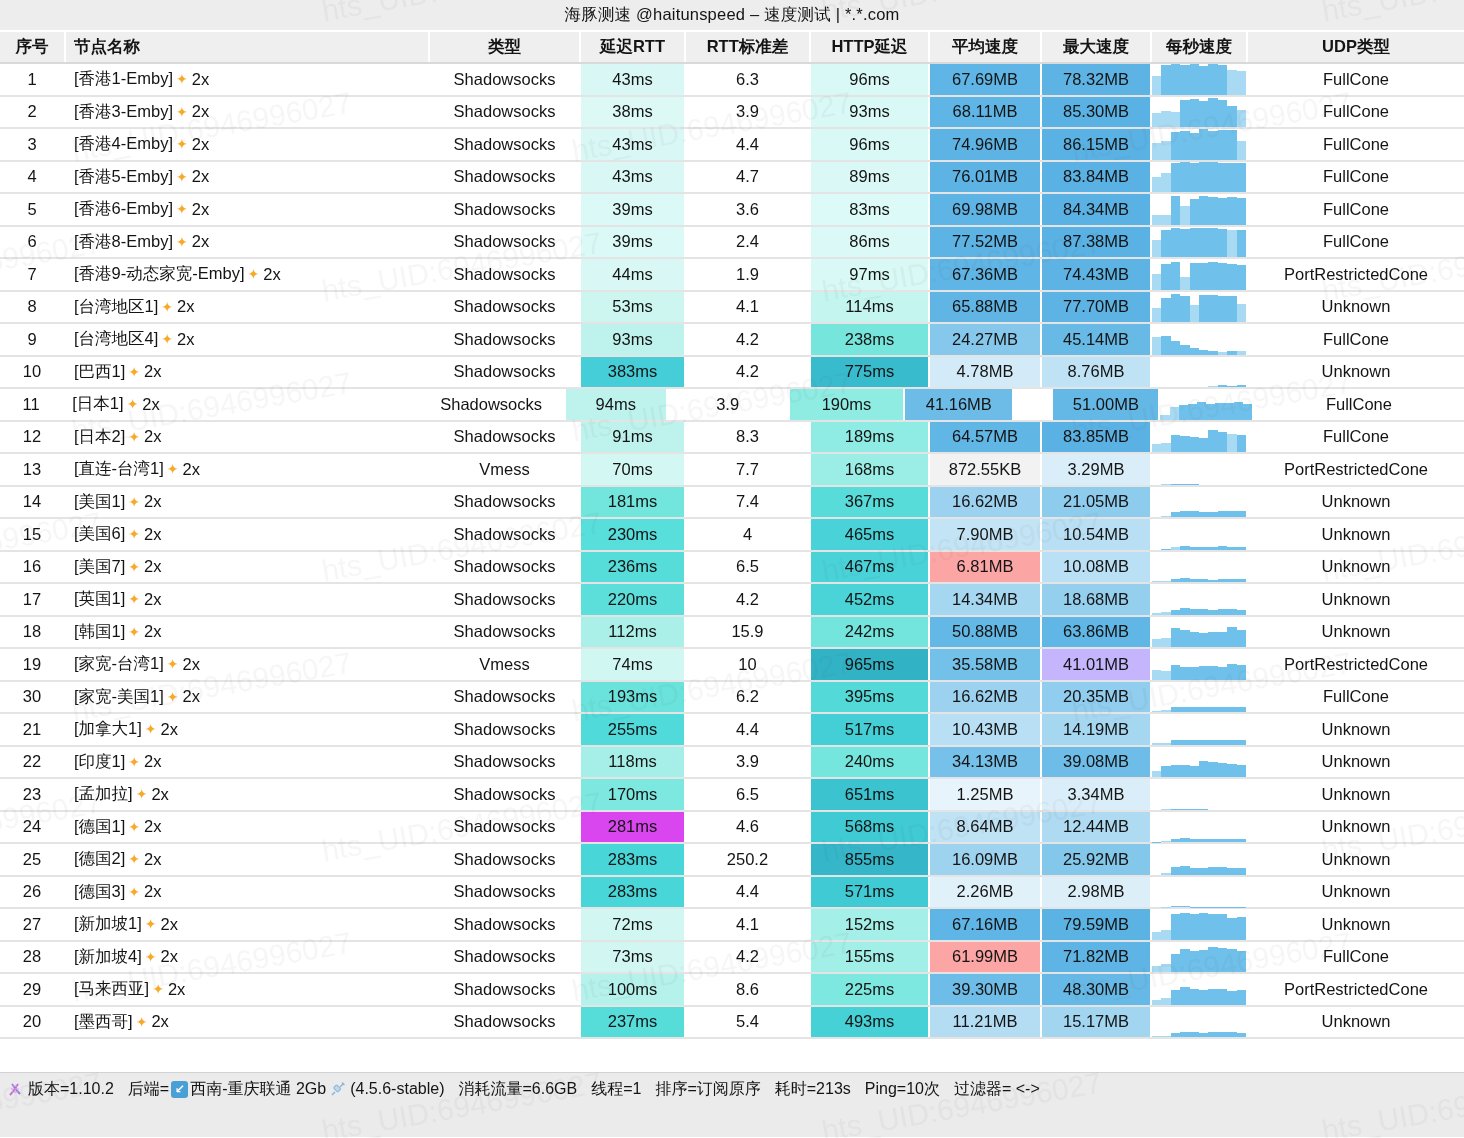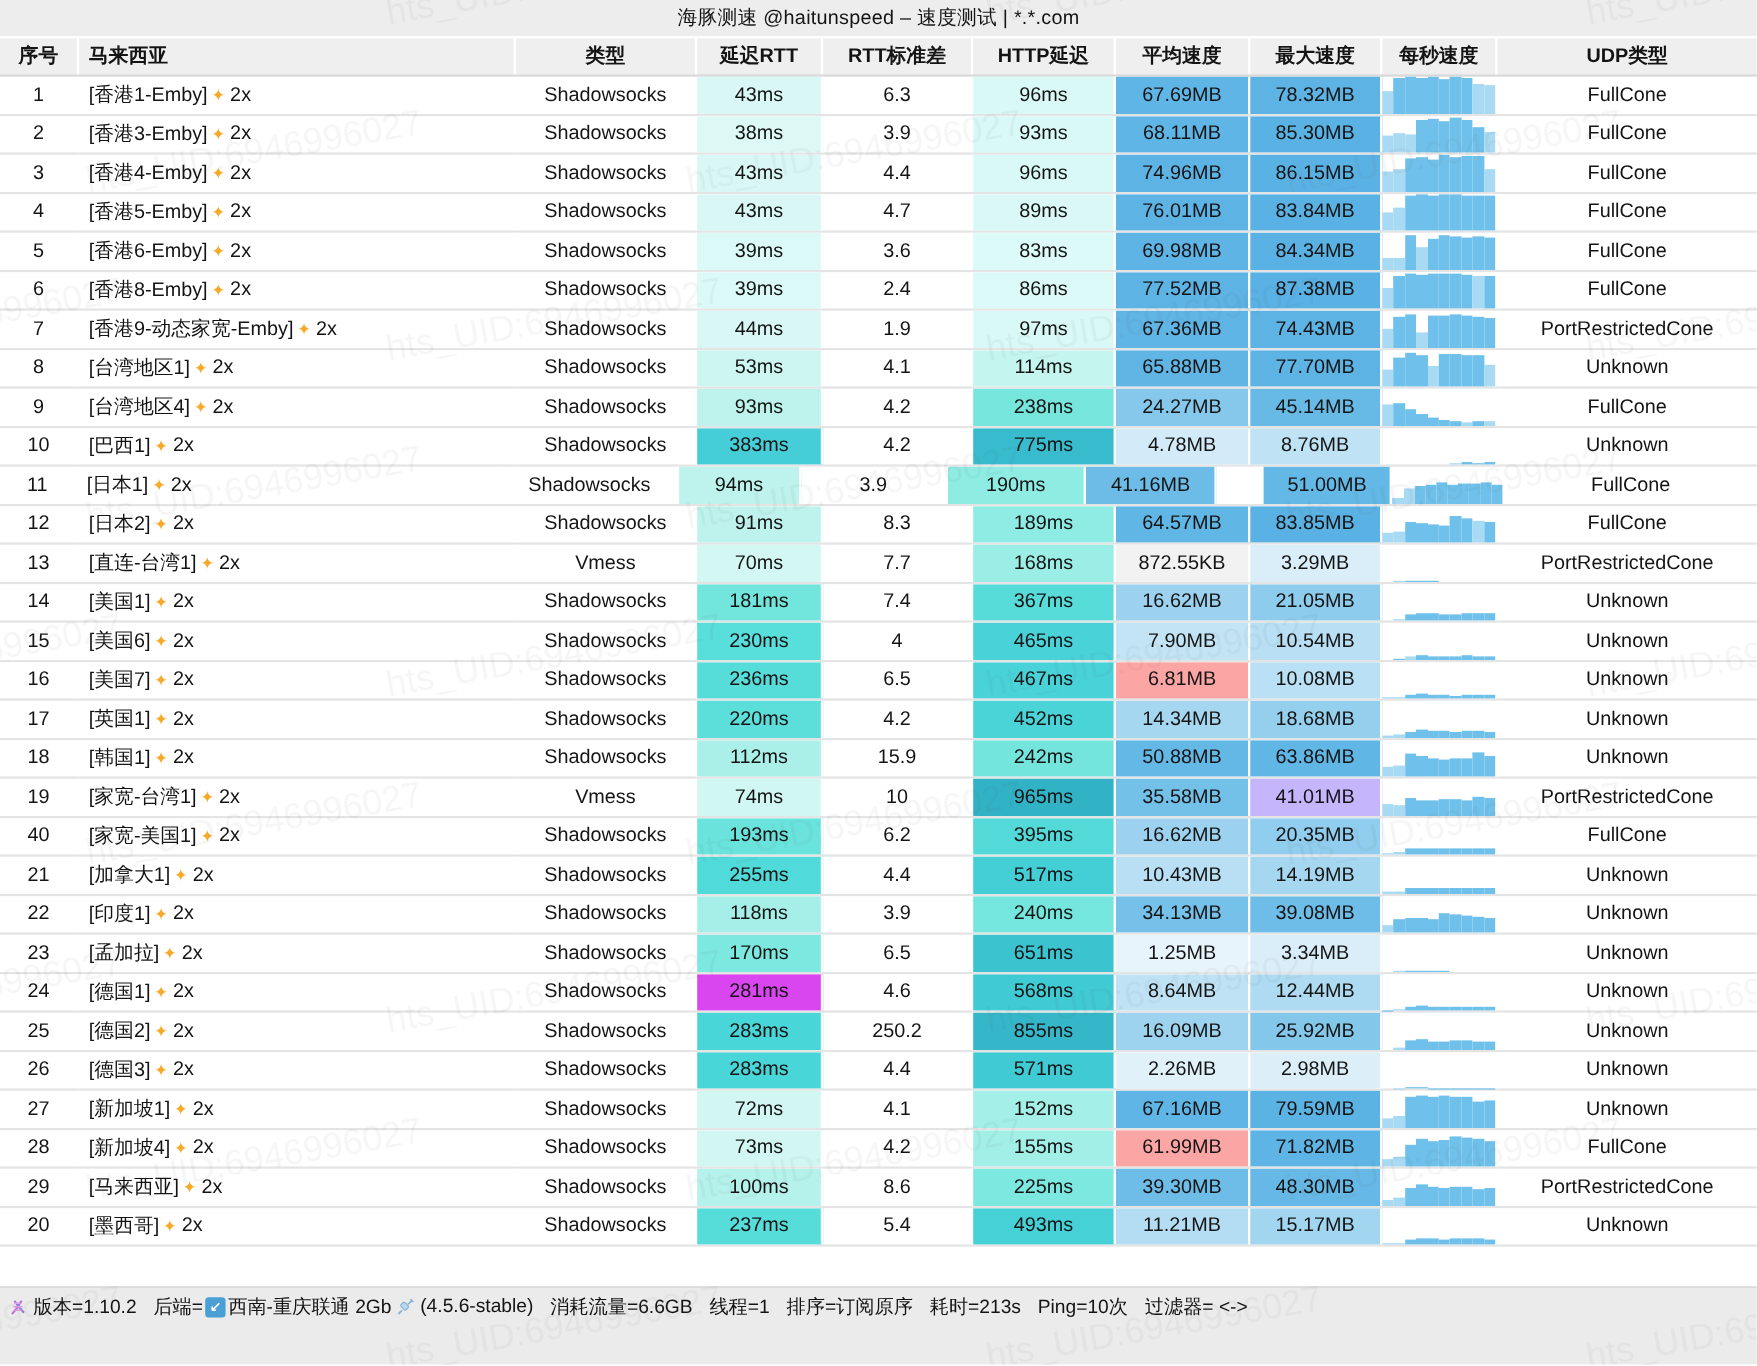--- a/index.html
+++ b/index.html
@@ -75,21 +75,21 @@
 </style>
 </head>
 <body>
 
 <div class="titlebar">
   <span>海豚测速 @haitunspeed – 速度测试 | *.*.com</span>
 </div>
 
 <div class="thead" id="thead">
     <div class="hcell c0">序号</div>
-    <div class="hcell c1">马来西亚</div>
+    <div class="hcell c1">节点名称</div>
     <div class="hcell c2">类型</div>
     <div class="hcell c3">延迟RTT</div>
     <div class="hcell c4">RTT标准差</div>
     <div class="hcell c5">HTTP延迟</div>
     <div class="hcell c6">平均速度</div>
     <div class="hcell c7">最大速度</div>
     <div class="hcell c8">每秒速度</div>
     <div class="hcell c9">UDP类型</div>
   </div>
 
@@ -639,21 +639,21 @@
           <div class="bar" style="height: 44%; background: rgb(111, 192, 234);"></div>
           <div class="bar" style="height: 43%; background: rgb(111, 192, 234);"></div>
           <div class="bar" style="height: 41%; background: rgb(111, 192, 234);"></div>
           <div class="bar" style="height: 52%; background: rgb(111, 192, 234);"></div>
           <div class="bar" style="height: 46%; background: rgb(111, 192, 234);"></div>
         </div>
       </div>
       <div class="cell c9">PortRestrictedCone</div>
     </div>
     <div class="row">
-      <div class="cell c0">40</div>
+      <div class="cell c0">30</div>
       <div class="cell c1">
         <span>[家宽-美国1]</span>
         <span class="sparkle">✦</span>
         <span class="mult">2x</span>
       </div>
       <div class="cell c2">Shadowsocks</div>
       <div class="cell c3" style="background: rgb(106, 227, 220);">193ms</div>
       <div class="cell c4">6.2</div>
       <div class="cell c5" style="background: rgb(82, 217, 216);">395ms</div>
       <div class="cell c6" style="background: rgb(156, 210, 239);">16.62MB</div>

